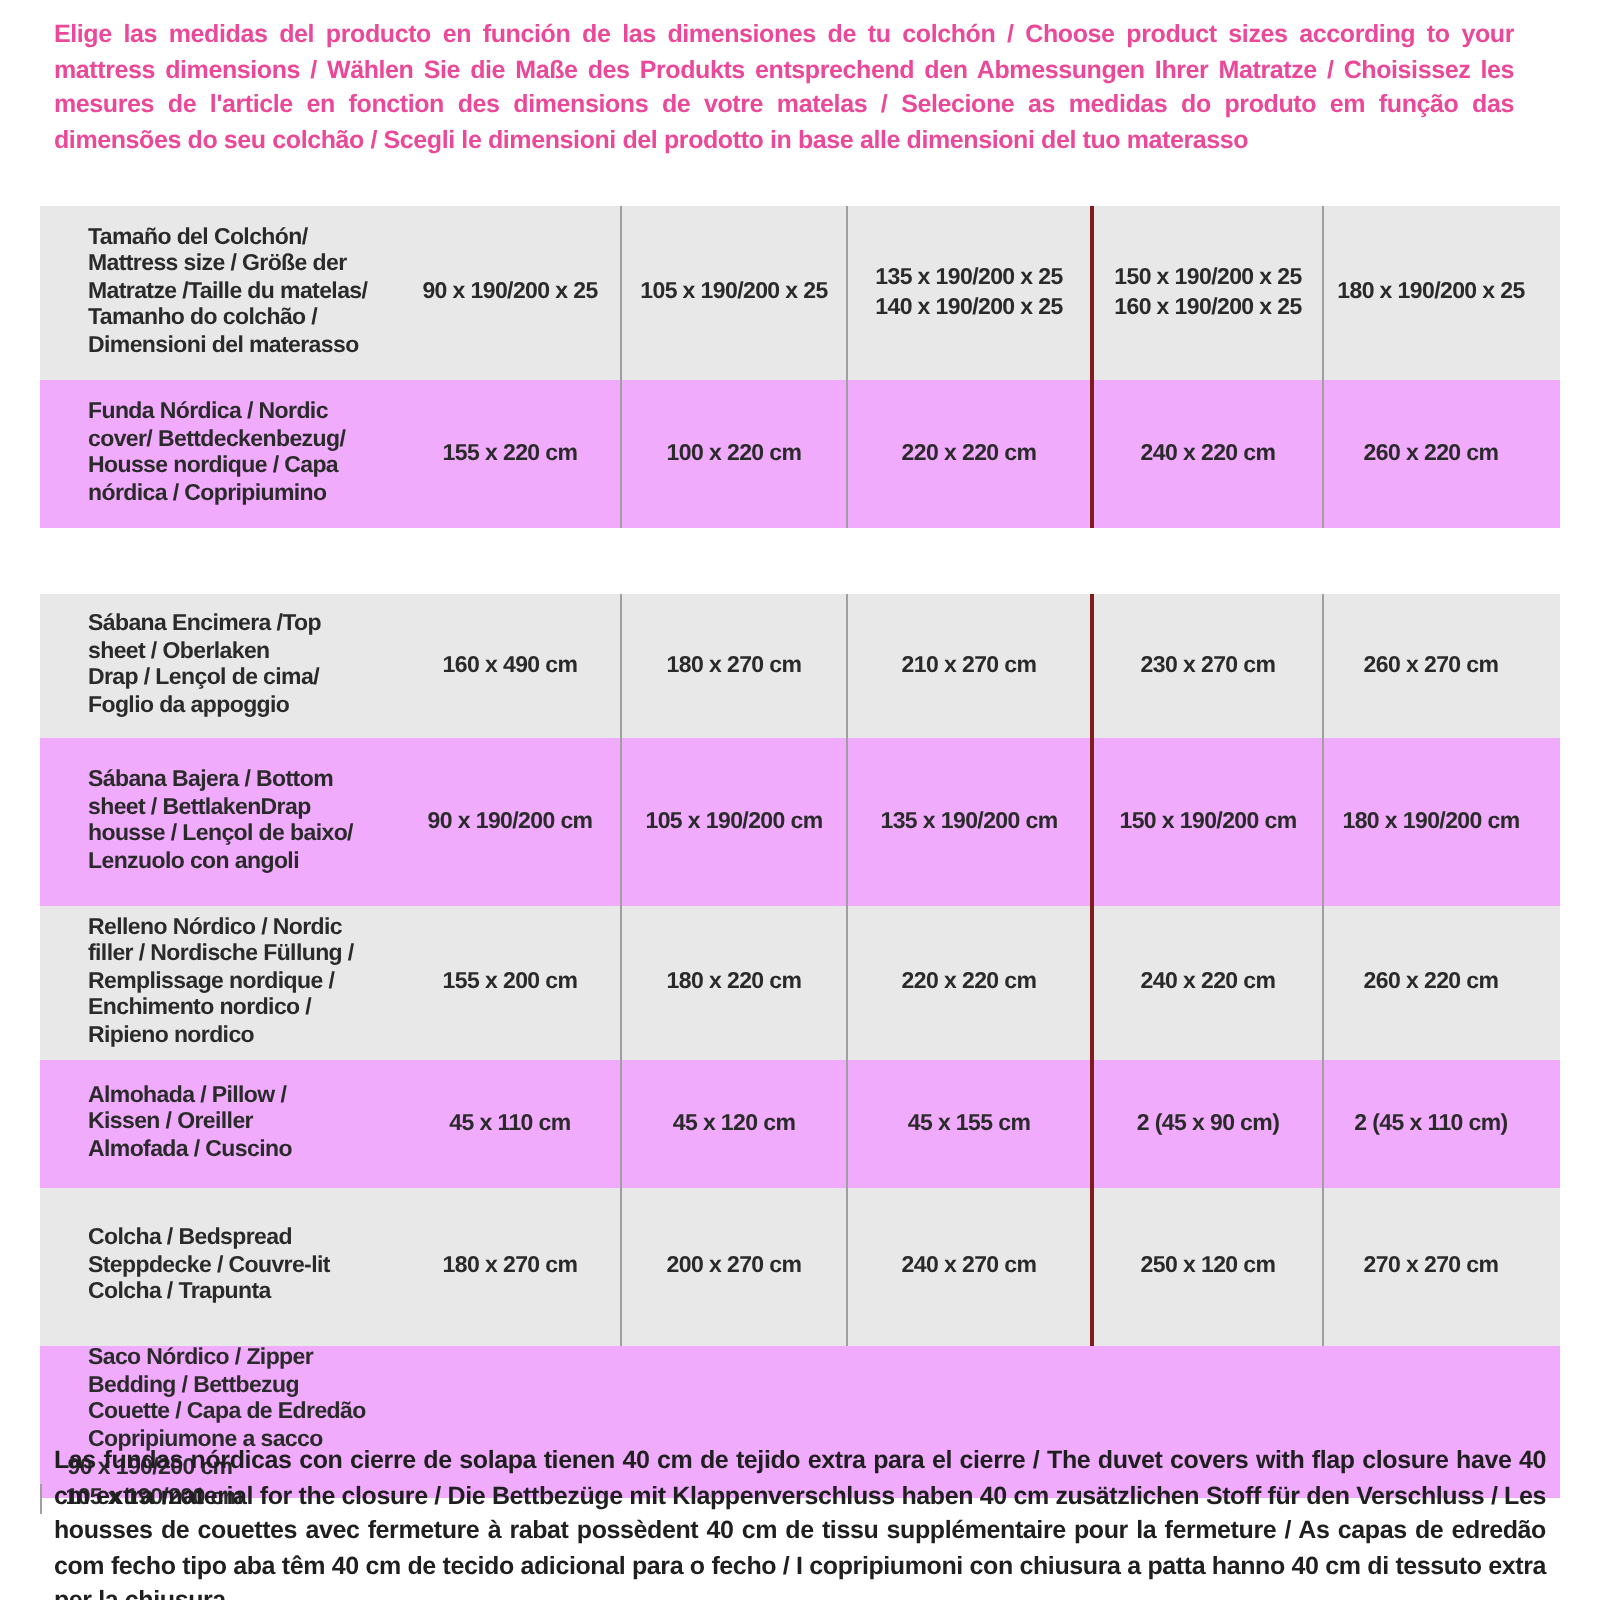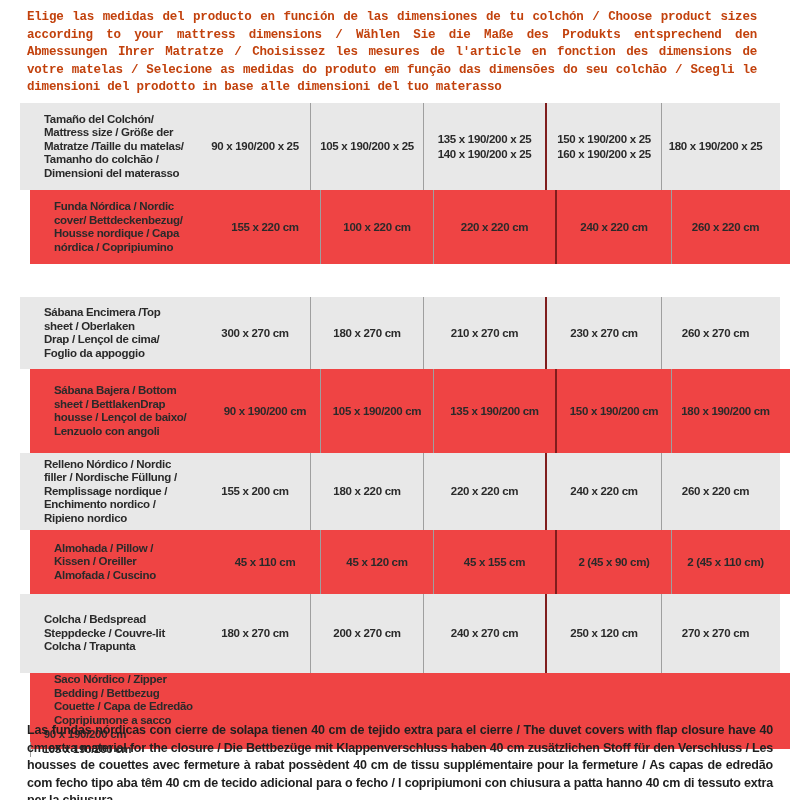--- a/index.html
+++ b/index.html
@@ -12,34 +12,33 @@
   }
   .page{width:800px;height:800px;overflow:hidden;position:relative;}
 
   .intro{
     margin:9px 43px 0 27px;
     font-size:12.5px;
     font-weight:bold;
     line-height:17.5px;
     text-align:justify;
     letter-spacing:-0.2px;
-    color:#c2410c;
-    font-family:Liberation Mono, monospace;
+    color:#ec4899;
   }
 
   .size-table{
     position:absolute;
     left:20px; top:103px;
     width:760px;
     display:flex;
     flex-direction:column;
   }
   .trow{display:flex;flex-direction:row;width:760px;}
   .trow.alt{background:#e8e8e8;}
-  .trow.plain{background:#ef4444;margin-left:10px;}
+  .trow.plain{background:#f0abfc;}
   .r1{height:87px;} .r2{height:74px;} .r3{height:72px;margin-top:33px;} .r4{height:84px;}
   .r5{height:77px;} .r6{height:64px;} .r7{height:79px;} .r8{height:76px;flex-direction:column;}
 
   .cell{
     box-sizing:border-box;
     display:flex;
     align-items:center;
     font-weight:bold;
     font-size:11.5px;
     letter-spacing:-0.3px;
@@ -110,21 +109,21 @@
       <div class="cell val-cell c3">220 x 220 cm</div>
       <div class="cell val-cell c4">240 x 220 cm</div>
       <div class="cell val-cell c5">260 x 220 cm</div>
     </div>
 
     <div class="trow alt r3">
       <div class="cell label-cell">Sábana Encimera /Top
 sheet / Oberlaken
 Drap / Lençol de cima/
 Foglio da appoggio</div>
-      <div class="cell val-cell c1">300 x 270 cm</div>
+      <div class="cell val-cell c1">160 x 490 cm</div>
       <div class="cell val-cell c2">180 x 270 cm</div>
       <div class="cell val-cell c3">210 x 270 cm</div>
       <div class="cell val-cell c4">230 x 270 cm</div>
       <div class="cell val-cell c5">260 x 270 cm</div>
     </div>
 
     <div class="trow plain r4">
       <div class="cell label-cell">Sábana Bajera / Bottom
 sheet / BettlakenDrap
 housse / Lençol de baixo/

